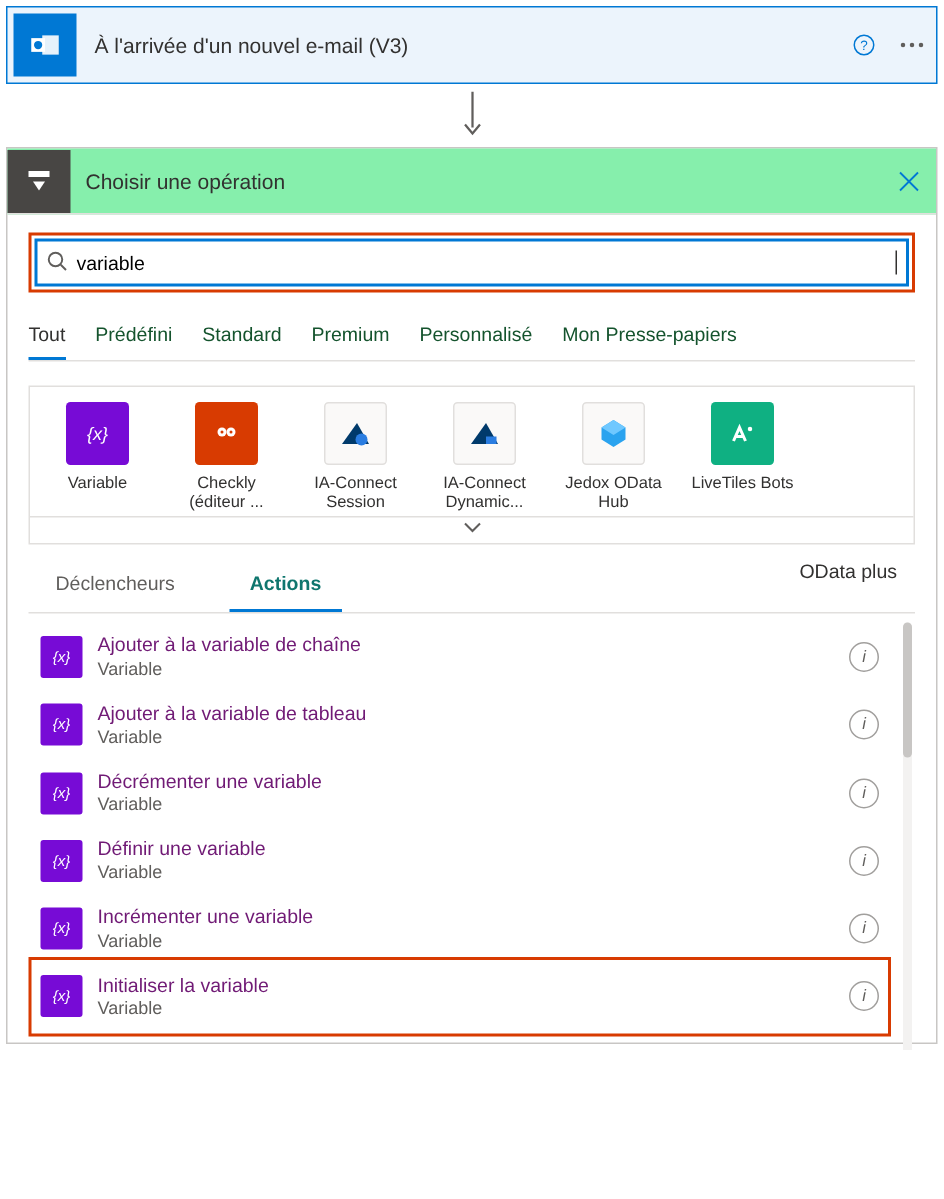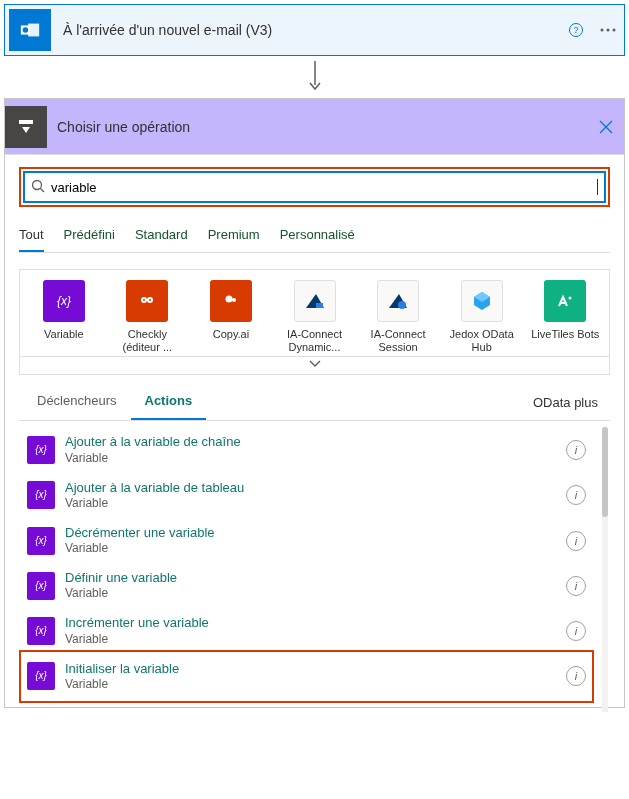--- a/index.html
+++ b/index.html
@@ -40,22 +40,22 @@
   }
   .connector svg { color: #605e5c; }
 
   
   .op-card {
     margin: 0 4px 4px 4px;
     border: 1px solid #c8c6c4;
     background: #fff;
   }
   .op-header {
-    background: #c4b5fd;
-    height: 56px;
+    background: #86efac;
+    height: 44px;
     display: flex; align-items: center;
     border-bottom: 1px solid #e1dfdd;
   }
   .op-header .icon-box {
     width: 42px; height: 42px; margin: 0;
     background: #484644;
     display: flex; align-items: center; justify-content: center;
   }
   .op-header .title { flex:1; padding-left: 10px; font-size: 14px; color: #323130; }
   .op-header .close {
@@ -133,22 +133,23 @@
     min-height: 26px;
   }
   .chev-bar {
     height:14px; border-top:1px solid #e1dfdd;
     display:flex; align-items:center; justify-content:center;
     cursor:pointer; color:#605e5c;
   }
 
   
   .subtabs {
-    display:flex; align-items:center;
+    display:flex; align-items:flex-start;
     padding: 10px 4px 0 4px;
+    gap: 22px;
   }
   .subtabs .stab {
     padding: 8px 14px 10px 14px; font-size:13px;
     color:#605e5c; cursor:pointer;
     border-bottom: 2px solid transparent;
   }
   .subtabs .stab.active { color:#0f766e; font-weight:600; border-bottom:2px solid #0078d4;}
   .subtabs .spacer { flex:1; }
   .subtabs .more-link { font-size:13px; color:#323130; cursor:pointer; padding-right:8px;}
 
@@ -167,21 +168,21 @@
   }
   .action-row .sq {
     width: 28px; height:28px;
     background:#770bd6;
     border-radius:2px;
     display:flex;align-items:center;justify-content:center;
     margin-right:10px;
     flex-shrink:0;
   }
   .action-row .txts { flex:1; line-height:1.25; }
-  .action-row .name { font-size:13px; color:#0f766e; }
+  .action-row .name { font-size:13px; color:#701a75; }
   .action-row .sub  { font-size:12px; color:#605e5c; }
   .action-row .info {
     width:20px; height:20px; border:1px solid #a19f9d;
     border-radius:50%;
     display:flex;align-items:center;justify-content:center;
     font-size:11px; color:#605e5c; font-style:italic;
     cursor:pointer;
   }
   .highlight {
     outline: 2px solid #d83b01;
@@ -270,20 +271,21 @@
         <span class="caret"></span>
       </div>
     </div>
 
     <div class="filters">
       <div class="tab active">Tout</div>
       <div class="tab">Prédéfini</div>
       <div class="tab">Standard</div>
       <div class="tab">Premium</div>
       <div class="tab">Personnalisé</div>
+      <div class="tab">Mon Presse-papiers</div>
     </div>
 
     <div class="tiles-box">
       <div class="tiles">
         <div class="tile">
           <div class="sq bg-variable">
             <svg width="22" height="22" viewBox="0 0 22 22">
                 <text x="11" y="15" text-anchor="middle" font-size="12" fill="#fff" font-style="italic">{x}</text>
               </svg>
           </div>
@@ -294,45 +296,36 @@
             <svg width="22" height="22" viewBox="0 0 22 22">
                 <circle cx="8" cy="10" r="3" fill="#fff"></circle>
                 <circle cx="14" cy="10" r="3" fill="#fff"></circle>
                 <circle cx="8" cy="10" r="1" fill="#d83b01"></circle>
                 <circle cx="14" cy="10" r="1" fill="#d83b01"></circle>
               </svg>
           </div>
           <div class="lbl">Checkly (éditeur ...</div>
         </div>
         <div class="tile">
-          <div class="sq bg-copyai">
-            <svg width="22" height="22" viewBox="0 0 22 22">
-                <circle cx="9" cy="9" r="3.5" fill="#fff"></circle>
-                <circle cx="14" cy="10" r="2" fill="#fff"></circle>
-              </svg>
-          </div>
-          <div class="lbl">Copy.ai</div>
+          <div class="sq bg-iac2">
+            <svg width="26" height="26" viewBox="0 0 26 26">
+                <path d="M4 20 L14 6 L22 20 Z" fill="#003a6b"></path>
+                <circle cx="17" cy="17" r="4" fill="#2a7de1"></circle>
+              </svg>
+          </div>
+          <div class="lbl">IA-Connect Session</div>
         </div>
         <div class="tile">
           <div class="sq bg-iac1">
             <svg width="26" height="26" viewBox="0 0 26 26">
                 <path d="M4 20 L14 6 L22 20 Z" fill="#003a6b"></path>
                 <rect x="14" y="15" width="7" height="5" fill="#2a7de1"></rect>
               </svg>
           </div>
           <div class="lbl">IA-Connect Dynamic...</div>
-        </div>
-        <div class="tile">
-          <div class="sq bg-iac2">
-            <svg width="26" height="26" viewBox="0 0 26 26">
-                <path d="M4 20 L14 6 L22 20 Z" fill="#003a6b"></path>
-                <circle cx="17" cy="17" r="4" fill="#2a7de1"></circle>
-              </svg>
-          </div>
-          <div class="lbl">IA-Connect Session</div>
         </div>
         <div class="tile">
           <div class="sq bg-jedox">
             <svg width="24" height="24" viewBox="0 0 24 24">
                 <path d="M12 3 L20 8 L20 16 L12 21 L4 16 L4 8 Z" fill="#2aa3ef"></path>
                 <path d="M12 3 L20 8 L12 13 L4 8 Z" fill="#6fc8ff"></path>
               </svg>
           </div>
           <div class="lbl">Jedox OData Hub</div>
         </div>

